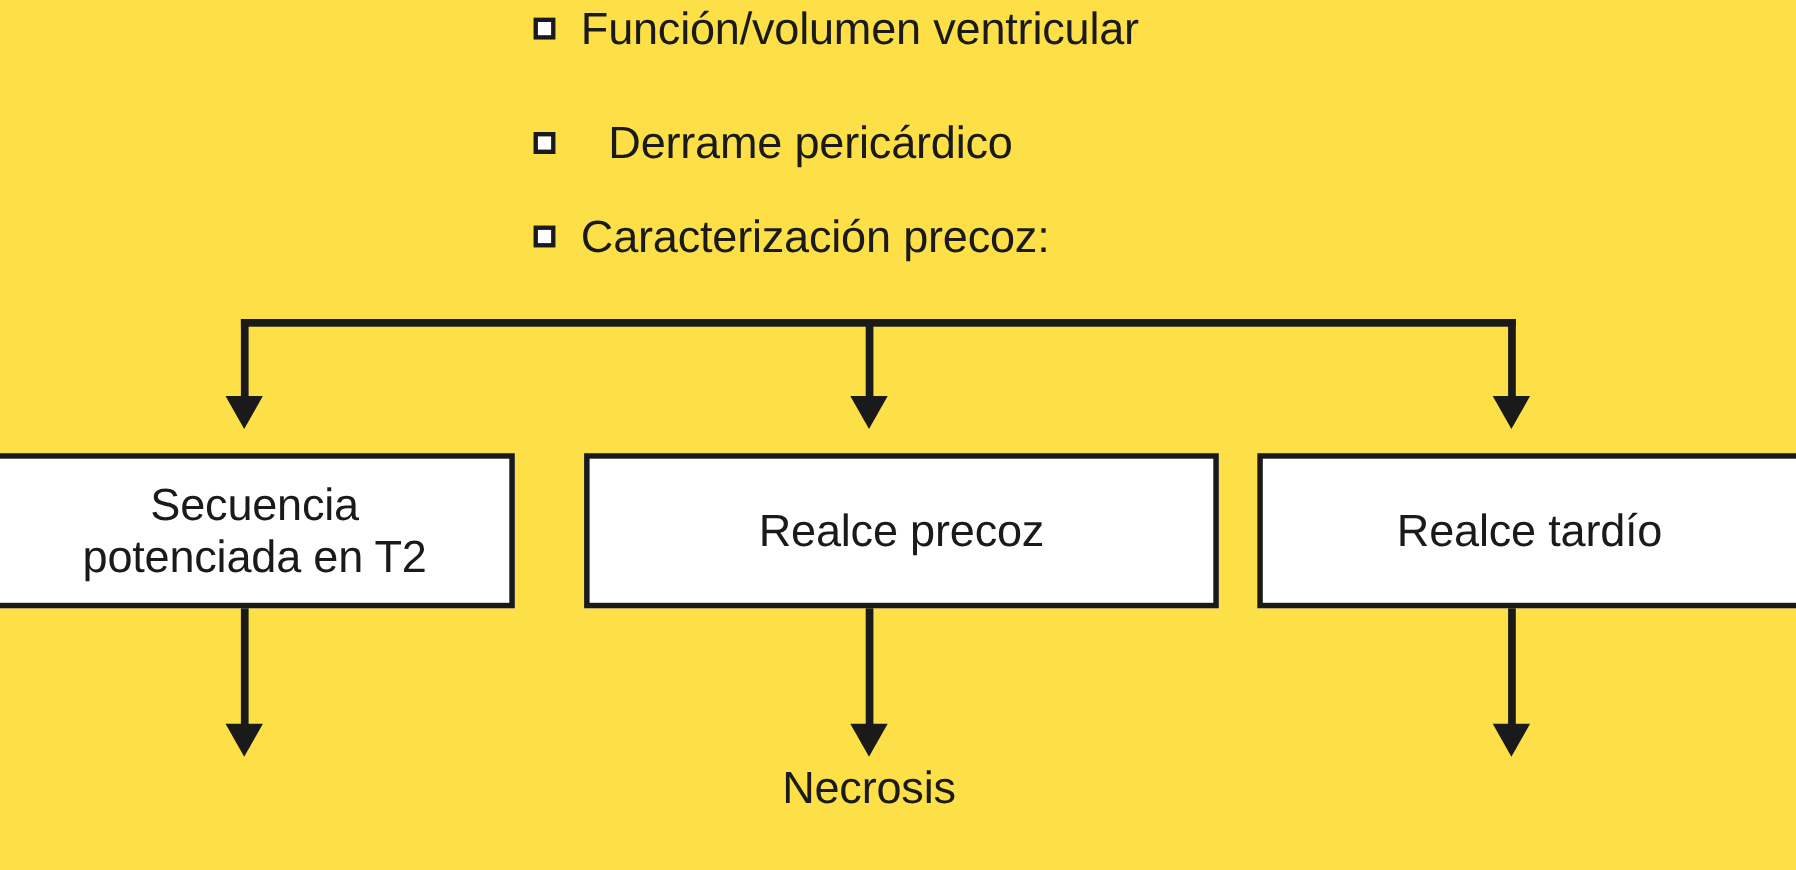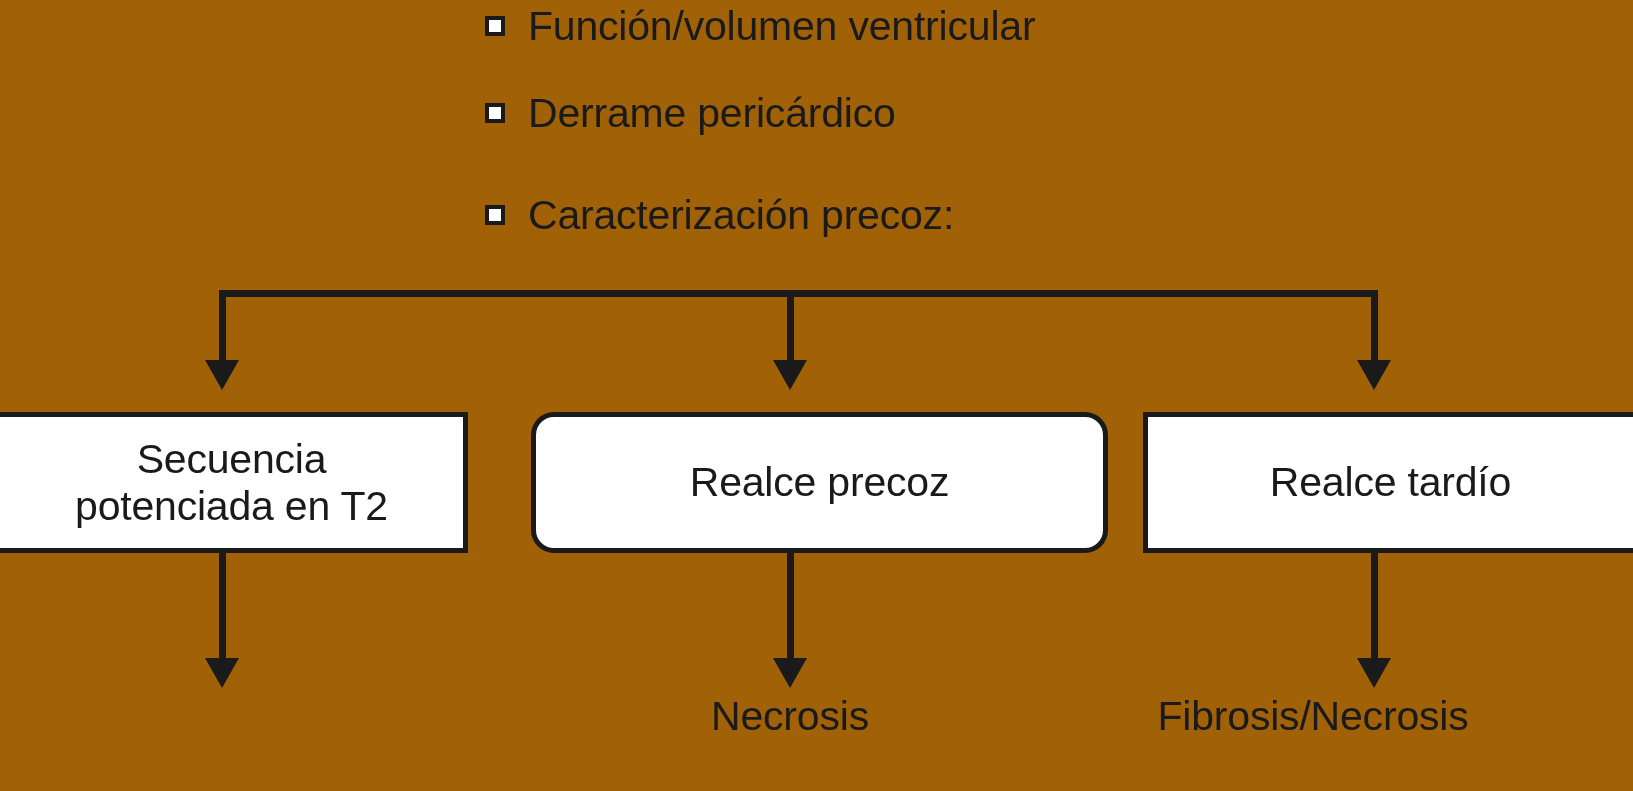--- a/index.html
+++ b/index.html
@@ -11,39 +11,39 @@
     width: 1633px;
     height: 791px;
     font-family: "Liberation Sans", sans-serif;
     color: #1a1a1a;
     overflow: hidden;
   }
   #diagram {
     position: relative;
     width: 1633px;
     height: 791px;
-    background: #a16207;
+    background: #fde047;
   }
 
   
   .checklist {
     position: absolute;
     left: 485px;
     top: 0px;
     width: 700px;
   }
   .check-row {
     position: absolute;
     display: flex;
     align-items: center;
     height: 52px;
     white-space: nowrap;
   }
   .check-row.r0 { top: 0px; }
-  .check-row.r1 { top: 87px; }
+  .check-row.r1 { top: 104px; gap: 25px; }
   .check-row.r2 { top: 189px; }
 
   .checkbox {
     width: 20px;
     height: 20px;
     border: 4px solid #1a1a1a;
     background: #ffffff;
     box-sizing: border-box;
     flex: 0 0 auto;
   }
@@ -101,21 +101,21 @@
     height: 141px;
     border: 5px solid #1a1a1a;
     background: #ffffff;
     box-sizing: border-box;
     display: flex;
     align-items: center;
     justify-content: center;
     text-align: center;
   }
   .node-box.b0 { left: -5px;   width: 473px; }
-  .node-box.b1 { left: 531px;  width: 577px; border-radius: 23px; }
+  .node-box.b1 { left: 531px;  width: 577px; }
   .node-box.b2 { left: 1143px; width: 495px; }
 
   .node-text {
     font-size: 41px;
     line-height: 1.14;
     color: #1a1a1a;
     white-space: pre-line;
     letter-spacing: -0.2px;
   }
 
@@ -188,15 +188,14 @@
 
   <div class="vline drop2-m"></div>
   <div class="arrowhead head2-m"></div>
 
   <div class="vline drop2-r"></div>
   <div class="arrowhead head2-r"></div>
 
 
   <div class="leaf l1">Necrosis</div>
 
-  <div class="leaf l2">Fibrosis/Necrosis</div>
 
 </div>
 
 </body></html>

